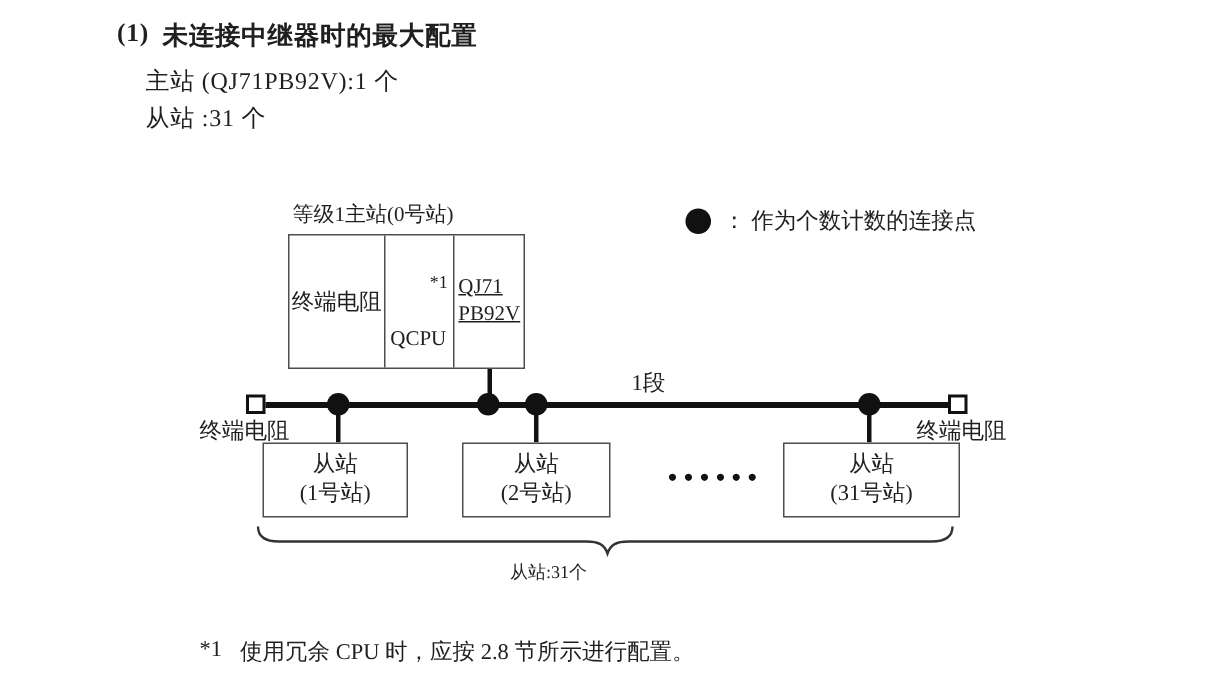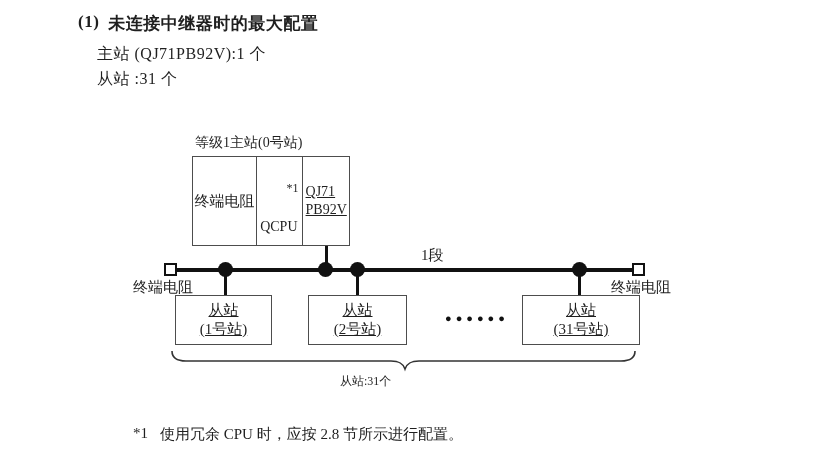--- a/index.html
+++ b/index.html
@@ -43,21 +43,21 @@
   .bus-line { top: 268px; left: 170px; width: 470px; height: 4px; background: #111; }
   .seg-label { top: 246px; left: 421px; font-size: 15px; }
   .drop { width: 3px; background: #111; }
   .dot { width: 15px; height: 15px; border-radius: 50%; background: #111; top: 262px; }
   .term-sq { width: 13px; height: 13px; border: 2px solid #111; background: #fff; top: 263px; }
   .term-label { top: 278px; font-size: 15px; }
 
   
   .slave-box { top: 295px; height: 50px; border: 1.5px solid #4d4d4d; background: #fff;
                display: flex; flex-direction: column; align-items: center; justify-content: center;
-               font-size: 15px; line-height: 1.3; text-align: center; text-decoration: underline; }
+               font-size: 15px; line-height: 1.3; text-align: center; }
   .ellipsis { top: 312px; left: 445px; font-size: 11px; letter-spacing: 4px; color: #111; }
 
   
   .brace-svg { top: 350px; left: 170px; }
   .brace-label { top: 373px; left: 340px; width: 130px; text-align: left; font-size: 12px; }
   .caption { top: 402px; left: 294px; font-size: 16px; font-weight: bold; letter-spacing: 0.5px; }
   .footnote { top: 425px; left: 133px; display: flex; gap: 12px; font-size: 15px; }
 </style>
 </head>
 <body>
@@ -77,20 +77,24 @@
     <div class="cell cell-cpu">
       <span class="cpu-ref">*1</span>
       <span class="cpu-label">QCPU</span>
     </div>
     <div class="cell cell-pb">
       <span>QJ71</span>
       <span>PB92V</span>
     </div>
   </div>
 
+  <div class="abs legend">
+    <span class="legend-dot"></span>
+    <span>： 作为个数计数的连接点</span>
+  </div>
 
   <div class="abs seg-label">1段</div>
   <div class="abs bus-line"></div>
 
   <div class="abs drop" style="left:325px; top:246px; height:24px;"></div>
 
   <div class="abs dot" style="left:218px;"></div>
   <div class="abs dot" style="left:318px;"></div>
   <div class="abs dot" style="left:350px;"></div>
   <div class="abs dot" style="left:572px;"></div>

